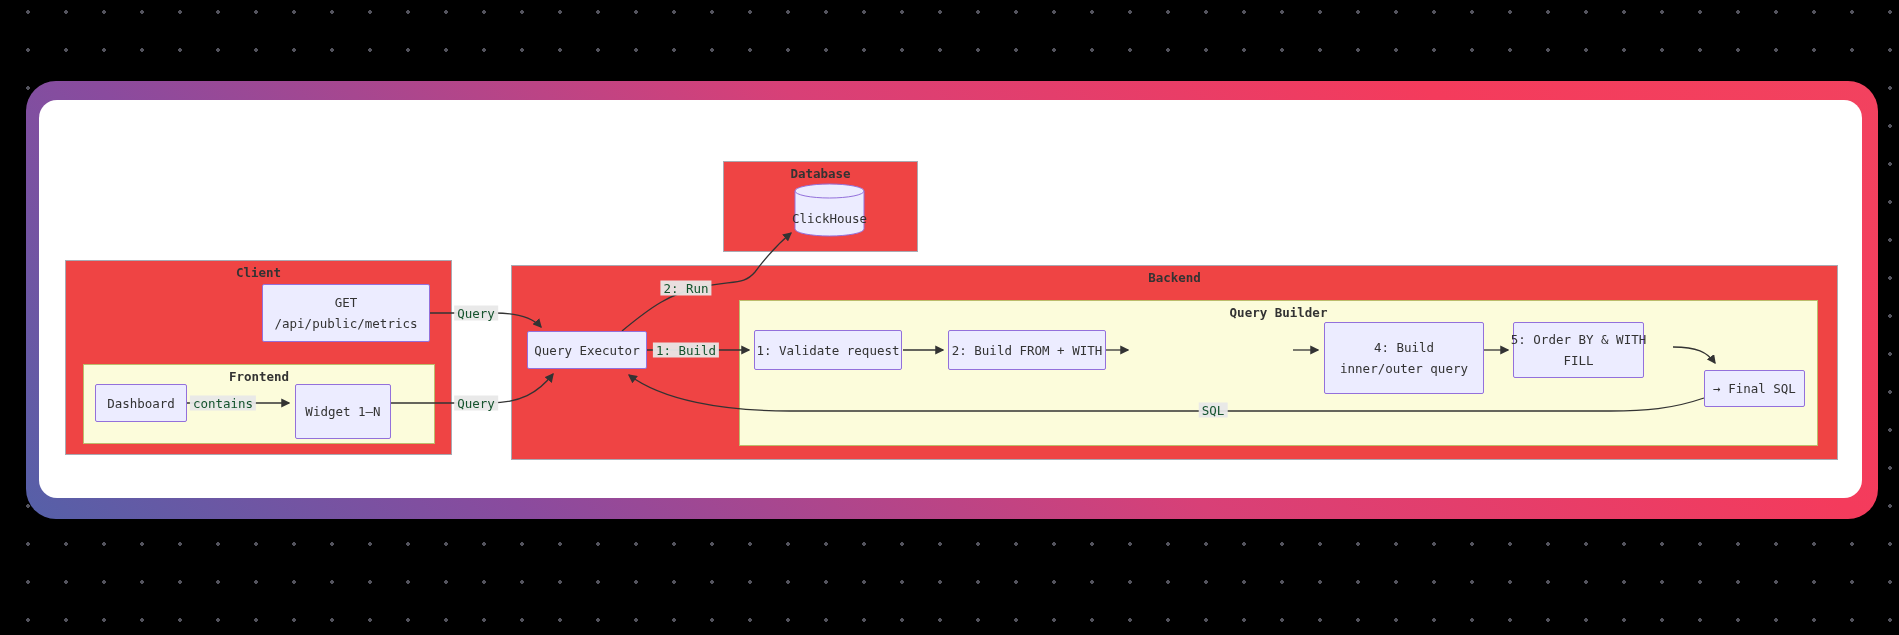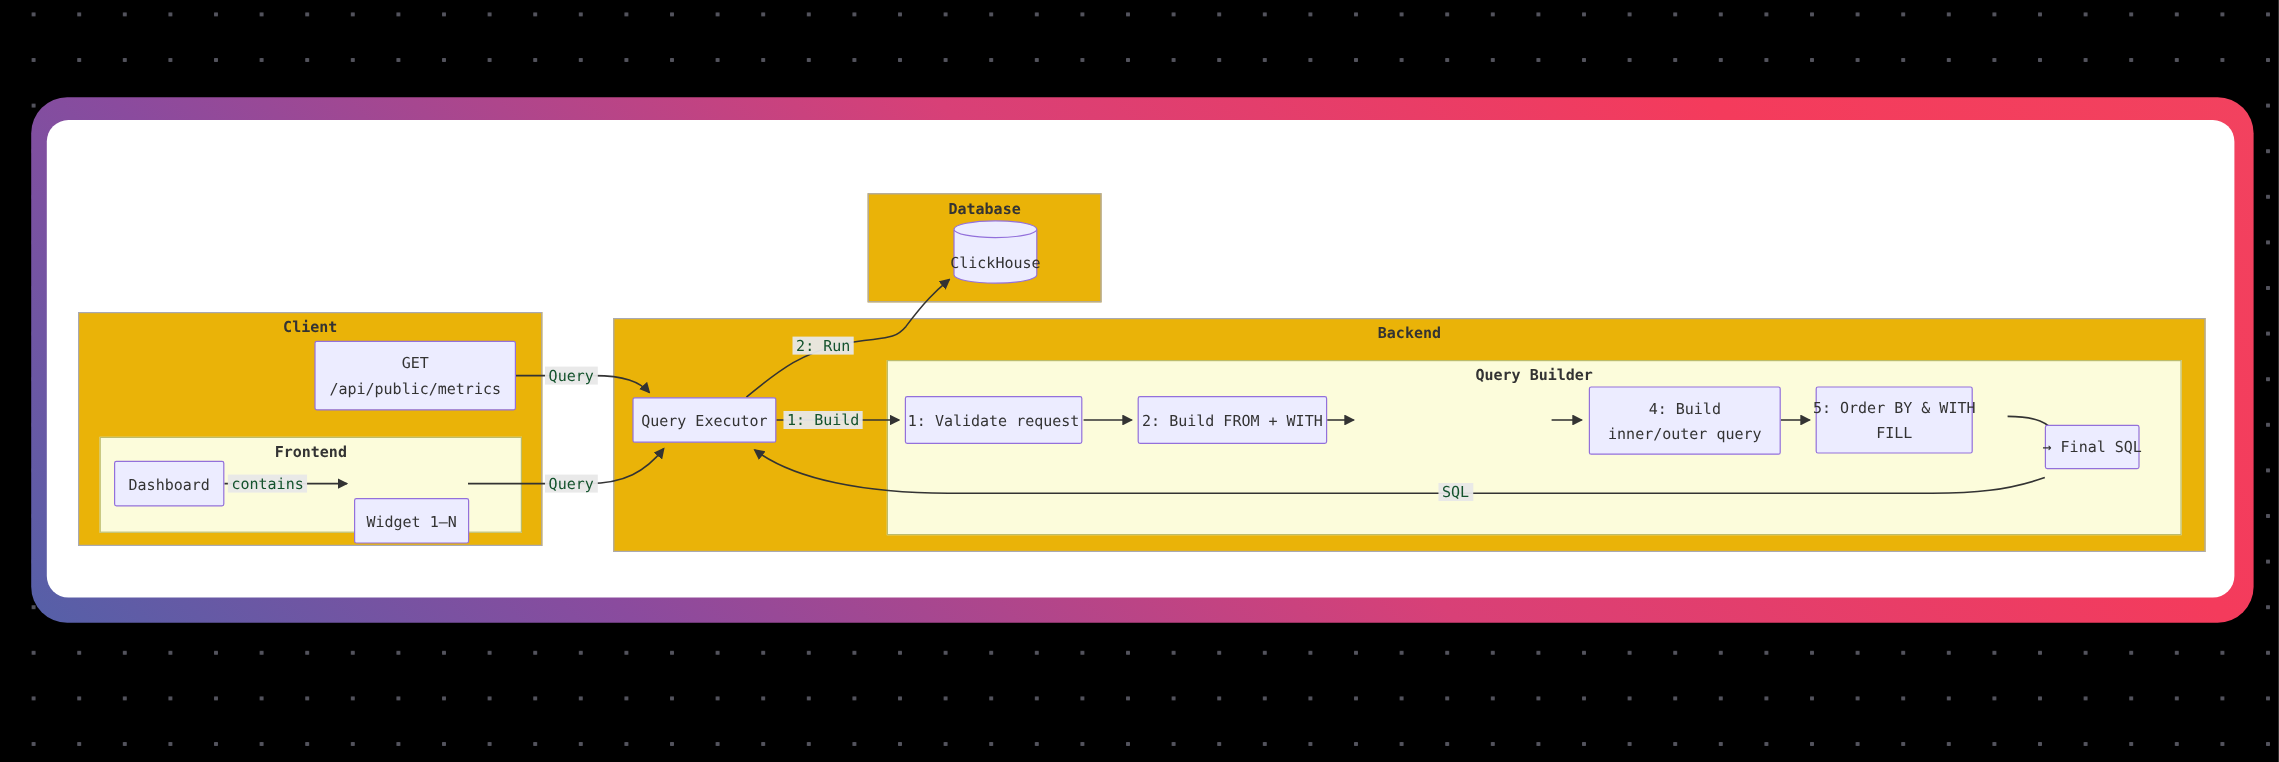--- a/index.html
+++ b/index.html
@@ -16,21 +16,21 @@
     position:absolute; left:26px; top:81px; width:1852px; height:438px;
     border-radius:30px;
     background:linear-gradient(45deg,#5560a8 0%,#8a4b9e 22%,#d84077 52%,#f43b5c 80%,#f2425f 100%);
   }
   .card{
     position:absolute; left:13px; top:19px; right:16px; bottom:21px;
     background:#ffffff; border-radius:18px;
   }
   .diagram{position:absolute; inset:0; width:1899px; height:635px;}
   .cluster{position:absolute; box-sizing:border-box; border:1px solid;}
-  .cluster.gray{background:#eab308; border-color:#a9a9b2;padding-left:33px;}
+  .cluster.gray{background:#ef4444; border-color:#a9a9b2;padding-left:33px;}
   .cluster.yellow{background:#fcfcdb; border-color:#bcbc6c;}
   .cluster-title{
     position:absolute; top:4px; left:0; right:0; text-align:center;
     font-size:12.5px; font-weight:700; color:#333; white-space:nowrap;
   }
   .node{
     position:absolute; box-sizing:border-box;
     background:#ECECFF; border:1px solid #9370DB; border-radius:2px;
     display:flex; flex-direction:column; align-items:center; justify-content:center;
     font-size:12.5px; line-height:21px; color:#333; text-align:center; white-space:nowrap;
@@ -96,41 +96,41 @@
     </g>
   </svg>
 
   <div class="node" style="left:262px;top:284px;width:168px;height:58px;">
     <span>GET</span>
     <span>/api/public/metrics</span>
   </div>
   <div class="node" style="left:95px;top:384px;width:92px;height:38px;">
     <span>Dashboard</span>
   </div>
-  <div class="node" style="left:295px;top:384px;width:96px;height:38px;margin-top:31px;">
+  <div class="node" style="left:295px;top:384px;width:96px;height:55px;">
     <span>Widget 1–N</span>
   </div>
   <div class="node" style="left:527px;top:331px;width:120px;height:38px;">
     <span>Query Executor</span>
   </div>
   <div class="node" style="left:754px;top:330px;width:148px;height:40px;">
     <span>1: Validate request</span>
   </div>
   <div class="node" style="left:948px;top:330px;width:158px;height:40px;">
     <span>2: Build FROM + WITH</span>
   </div>
-  <div class="node" style="left:1324px;top:322px;width:160px;height:57px;justify-content:center;">
+  <div class="node" style="left:1324px;top:322px;width:160px;height:72px;justify-content:center;">
     <span>4: Build</span>
     <span>inner/outer query</span>
   </div>
   <div class="node" style="left:1513px;top:322px;width:131px;height:56px;">
     <span>5: Order BY &amp; WITH</span>
     <span>FILL</span>
   </div>
-  <div class="node" style="left:1704px;top:354px;width:79px;height:37px;">
+  <div class="node" style="left:1704px;top:370px;width:101px;height:37px;">
     <span>→ Final SQL</span>
   </div>
   <div class="node-label-plain" style="left:795px;top:202px;width:69px;height:24px;">
     <span>ClickHouse</span>
   </div>
 
   <div class="edge-label" style="left:476px;top:313px;">Query</div>
   <div class="edge-label" style="left:476px;top:403px;">Query</div>
   <div class="edge-label" style="left:686px;top:288px;">2: Run</div>
   <div class="edge-label" style="left:686px;top:350px;">1: Build</div>

